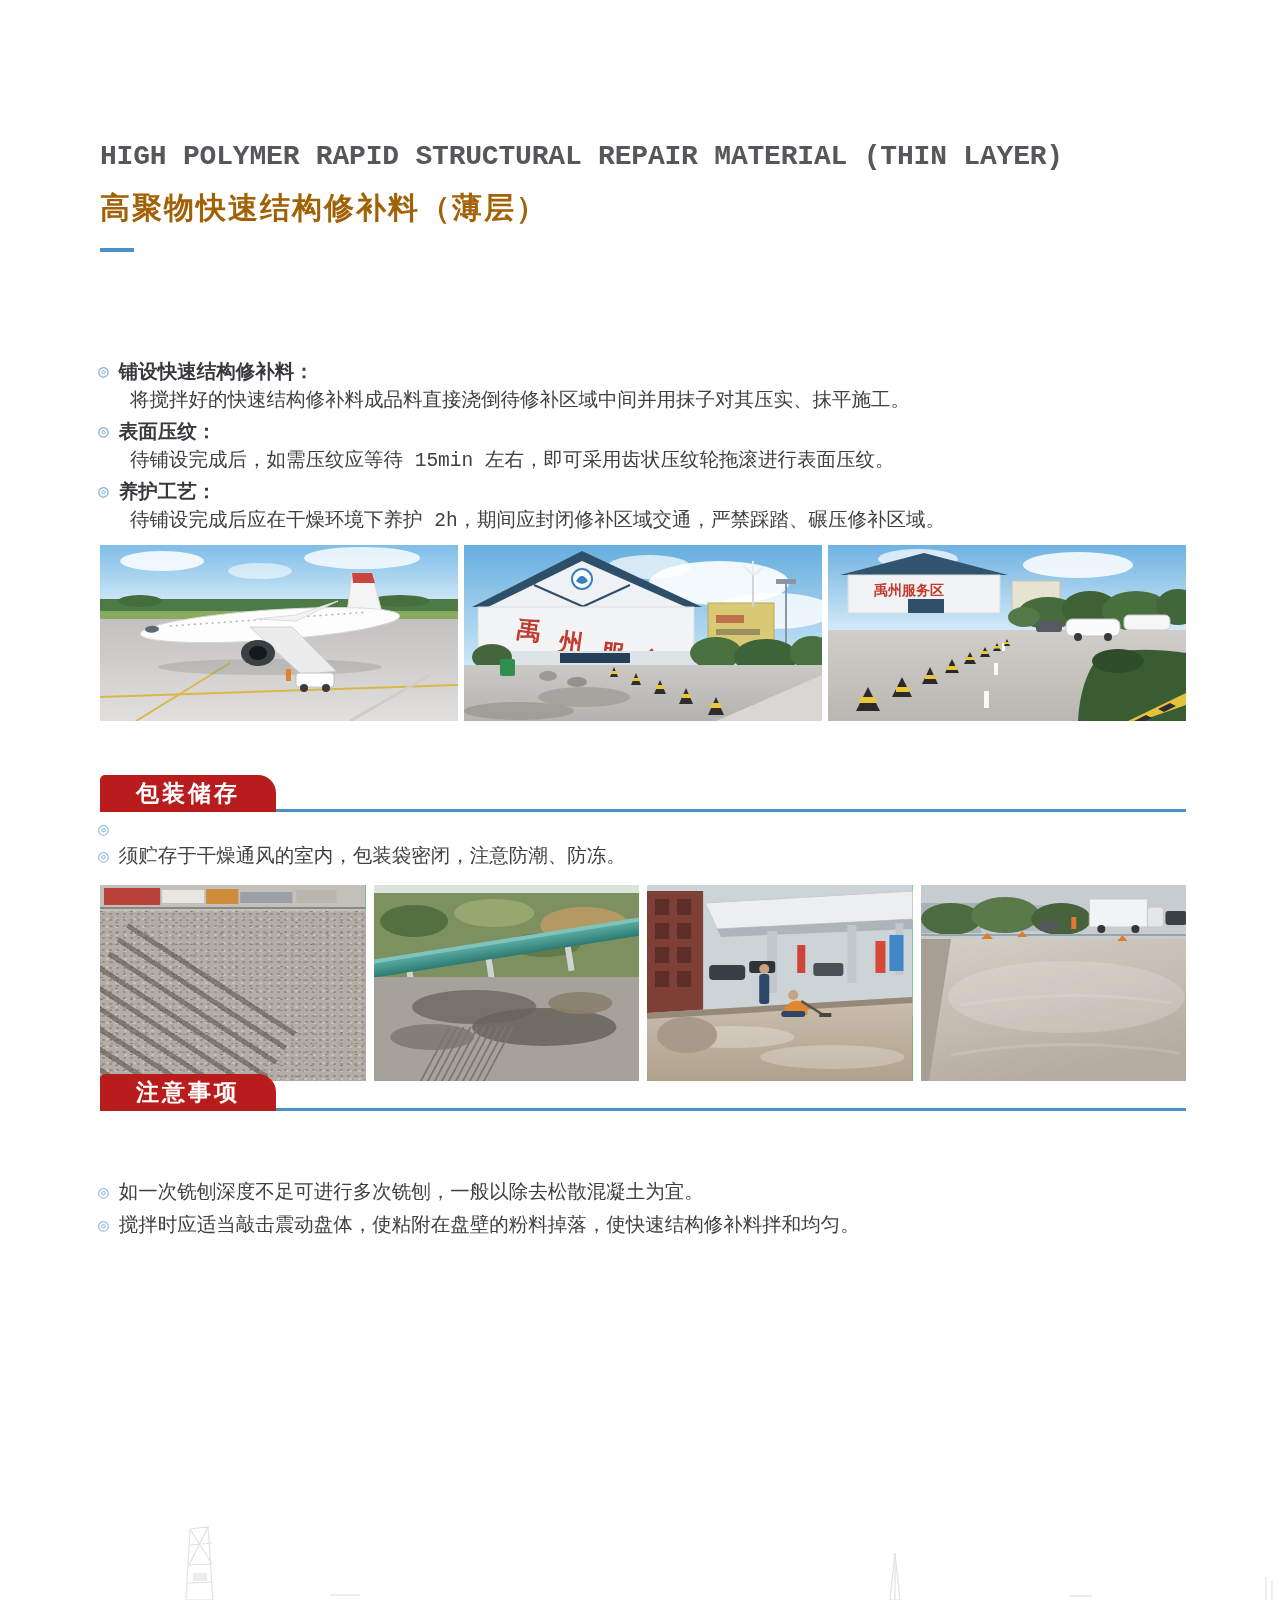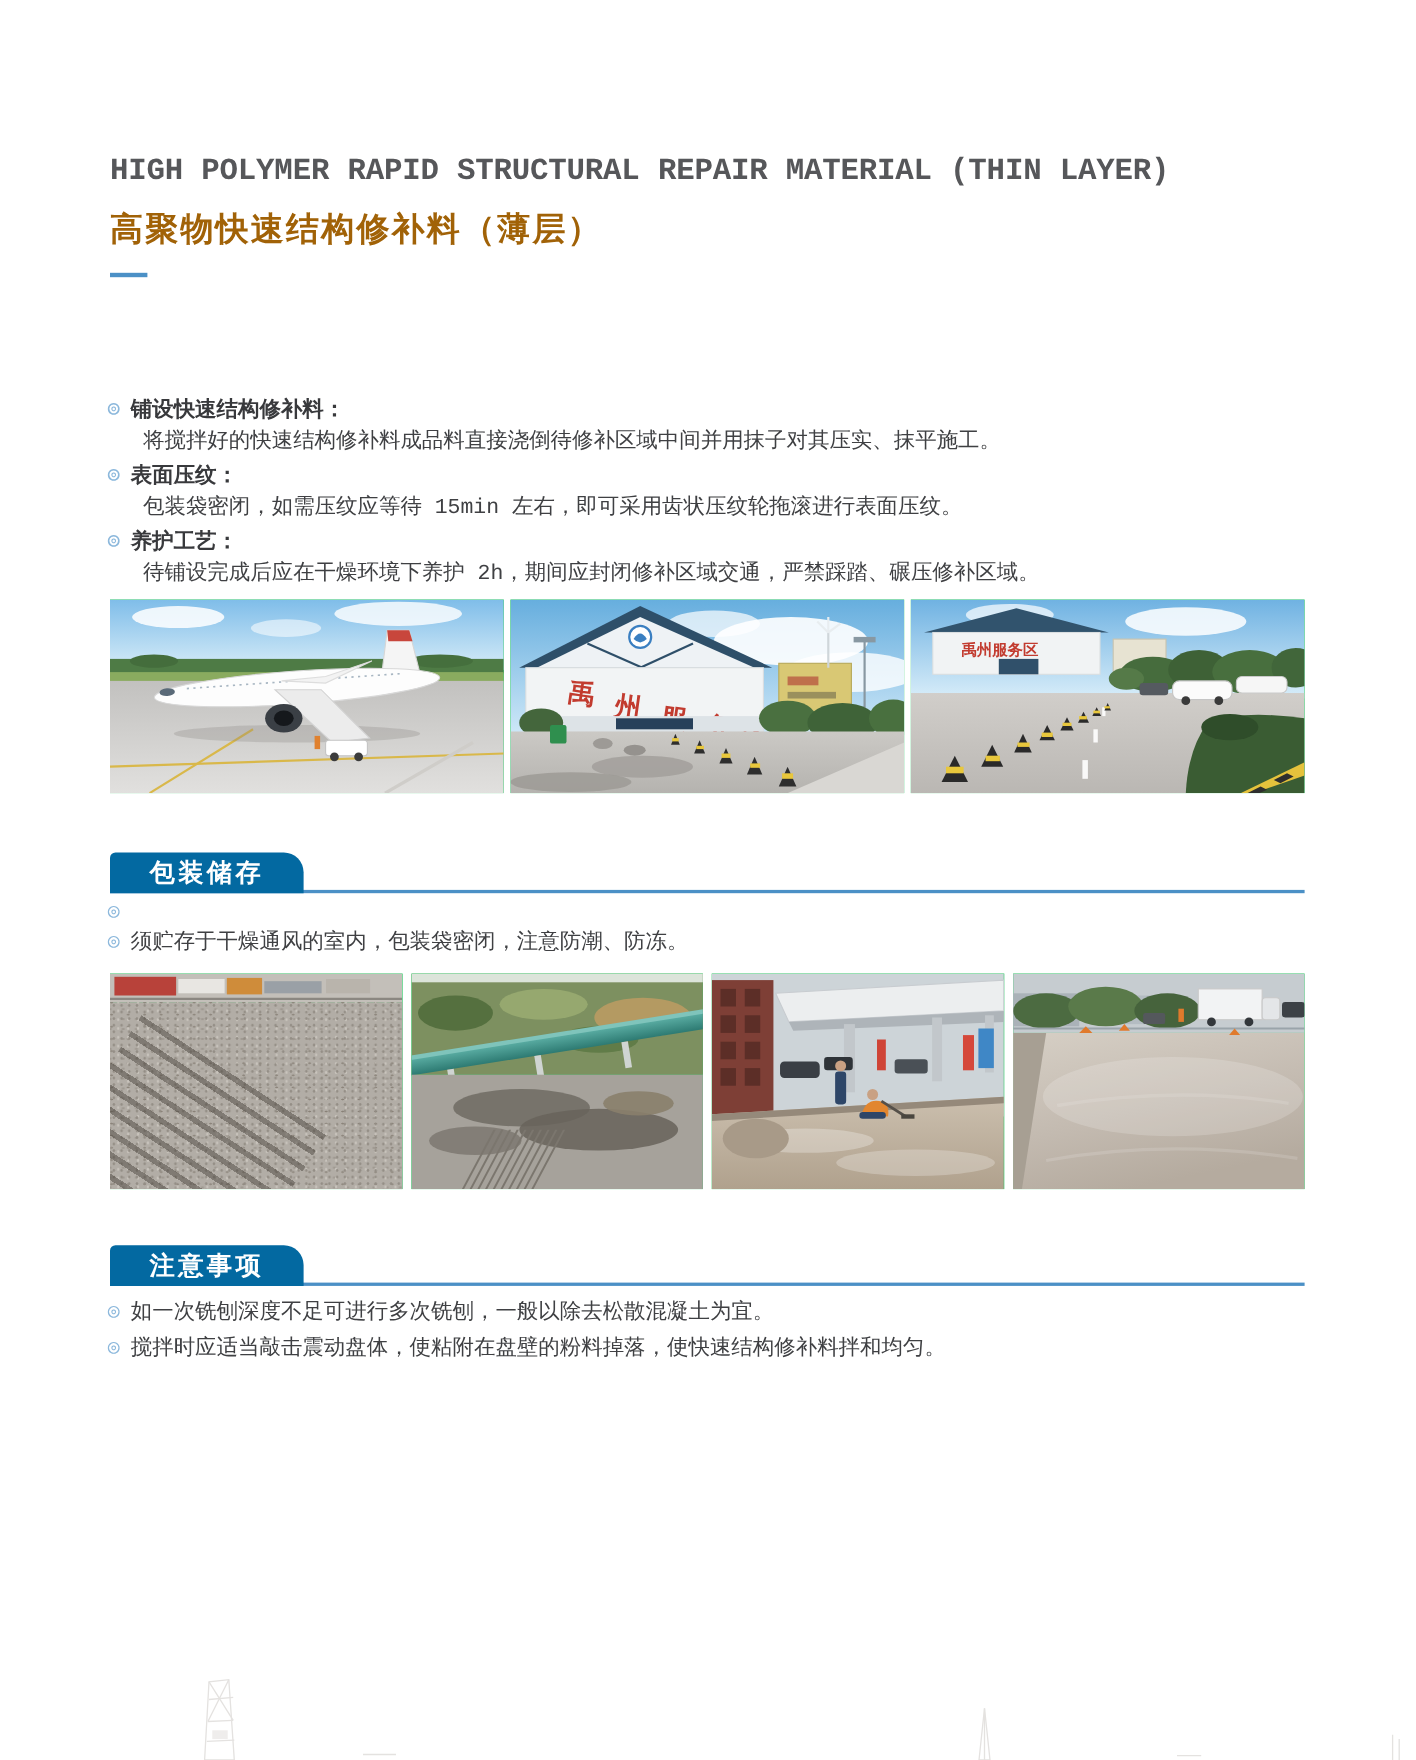--- a/index.html
+++ b/index.html
@@ -15,21 +15,21 @@
   
   .intro{left:98px;top:283px;width:1092px;font-size:19.5px;line-height:31.5px;
          text-align:justify;text-indent:2em;color:#3f4043;}
   .plist{left:98px;top:356px;width:1092px;font-size:19.5px;}
   .p-label{display:flex;align-items:center;gap:10px;height:30px;font-weight:700;color:#38393c;}
   .p-text{padding-left:32px;height:30px;line-height:30px;color:#3f4043;}
   .bullet{color:#8cb8dc;font-size:18px;line-height:1;transform:translateY(1px);}
 
   
   .sec-head{left:100px;width:1086px;height:37px;}
-  .sec-tab{position:absolute;left:0;top:0;width:176px;height:37px;background:#0369a1;
+  .sec-tab{position:absolute;left:0;top:0;width:176px;height:37px;background:#b91c1c;
            border-radius:5px 18px 0 0;color:#ffffff;font-size:23px;font-weight:700;
            display:flex;align-items:center;justify-content:center;letter-spacing:3px;z-index:2;}
   .sec-rule{position:absolute;left:0;bottom:0;width:100%;height:3px;background:#4b90c6;}
 
   .sec-bullets{left:98px;width:1092px;font-size:19.5px;}
   .sb-row{display:flex;align-items:flex-start;gap:10px;line-height:24px;margin-bottom:9px;}
   .sb-row .bullet{transform:translateY(3px);}
 
   
   .prow{left:100px;width:1086px;display:flex;}
@@ -67,21 +67,21 @@
   <div class="abs plist">
     <div class="p-label">
       <span class="bullet">◎</span>
       <span>铺设快速结构修补料：</span>
     </div>
     <div class="p-text">将搅拌好的快速结构修补料成品料直接浇倒待修补区域中间并用抹子对其压实、抹平施工。</div>
     <div class="p-label">
       <span class="bullet">◎</span>
       <span>表面压纹：</span>
     </div>
-    <div class="p-text">包装袋密闭，如需压纹应等待 15min 左右，即可采用齿状压纹轮拖滚进行表面压纹。</div>
+    <div class="p-text">待铺设完成后，如需压纹应等待 15min 左右，即可采用齿状压纹轮拖滚进行表面压纹。</div>
     <div class="p-label">
       <span class="bullet">◎</span>
       <span>养护工艺：</span>
     </div>
     <div class="p-text">待铺设完成后应在干燥环境下养护 2h，期间应封闭修补区域交通，严禁踩踏、碾压修补区域。</div>
   </div>
 
   <div class="abs prow prow1">
 
     <div class="photo">
@@ -434,21 +434,21 @@
         <polygon points="60,54 66,48 72,54" fill="#e07a2c"></polygon>
         <polygon points="96,52 101,46 106,52" fill="#e07a2c"></polygon>
         <polygon points="196,56 201,50 206,56" fill="#e07a2c"></polygon>
         <ellipse cx="145" cy="112" rx="118" ry="36" fill="#ffffff" opacity="0.18"></ellipse>
         <path d="M30,170 Q140,150 258,168" stroke="#ffffff" stroke-width="3" opacity="0.14" fill="none"></path>
         <path d="M40,120 Q150,102 250,118" stroke="#ffffff" stroke-width="3" opacity="0.12" fill="none"></path>
       </svg>
     </div>
   </div>
 
-  <div class="abs sec-head" style="top:1132px;">
+  <div class="abs sec-head" style="top:1074px;">
     <div class="sec-rule"></div>
     <div class="sec-tab">注意事项</div>
   </div>
 
   <div class="abs sec-bullets" style="top:1181px;">
     <div class="sb-row">
       <span class="bullet">◎</span>
       <span>如一次铣刨深度不足可进行多次铣刨，一般以除去松散混凝土为宜。</span>
     </div>
     <div class="sb-row">

